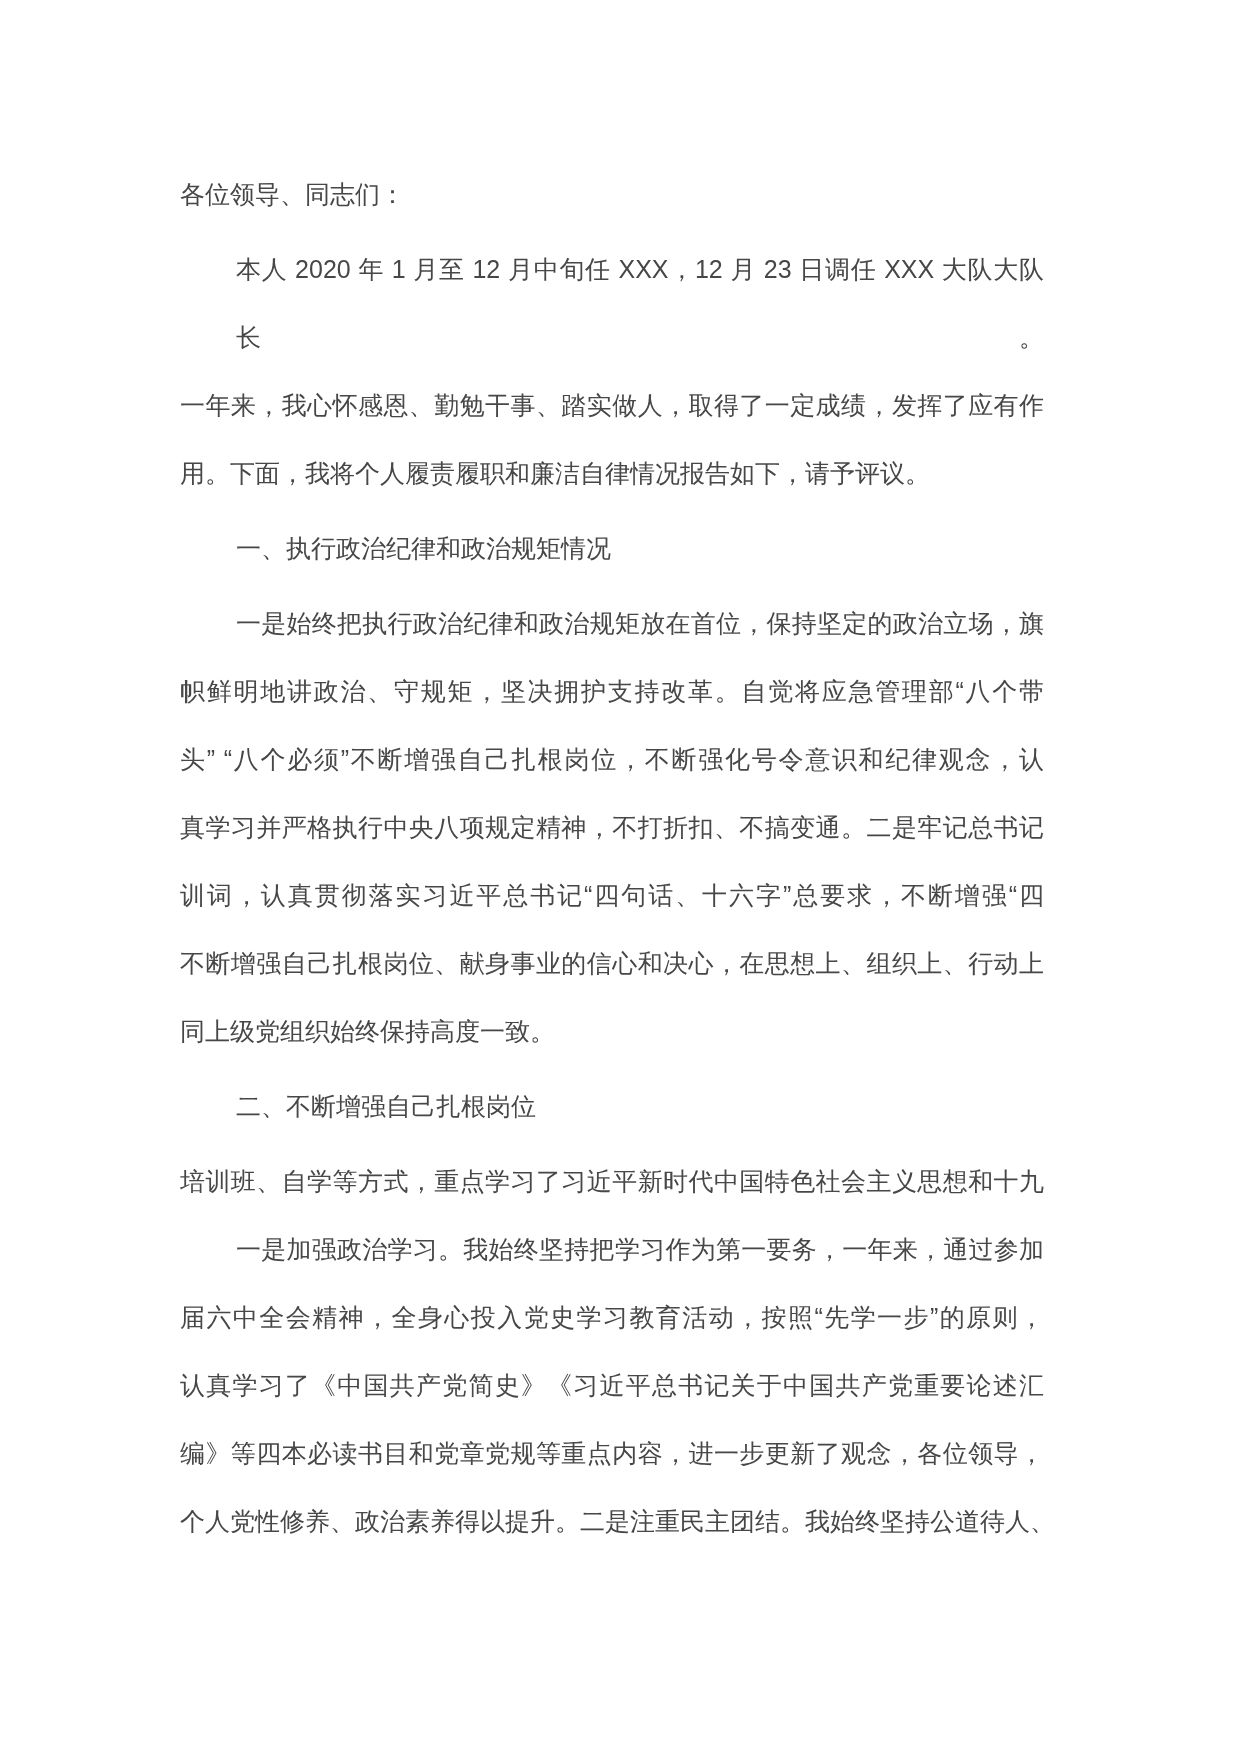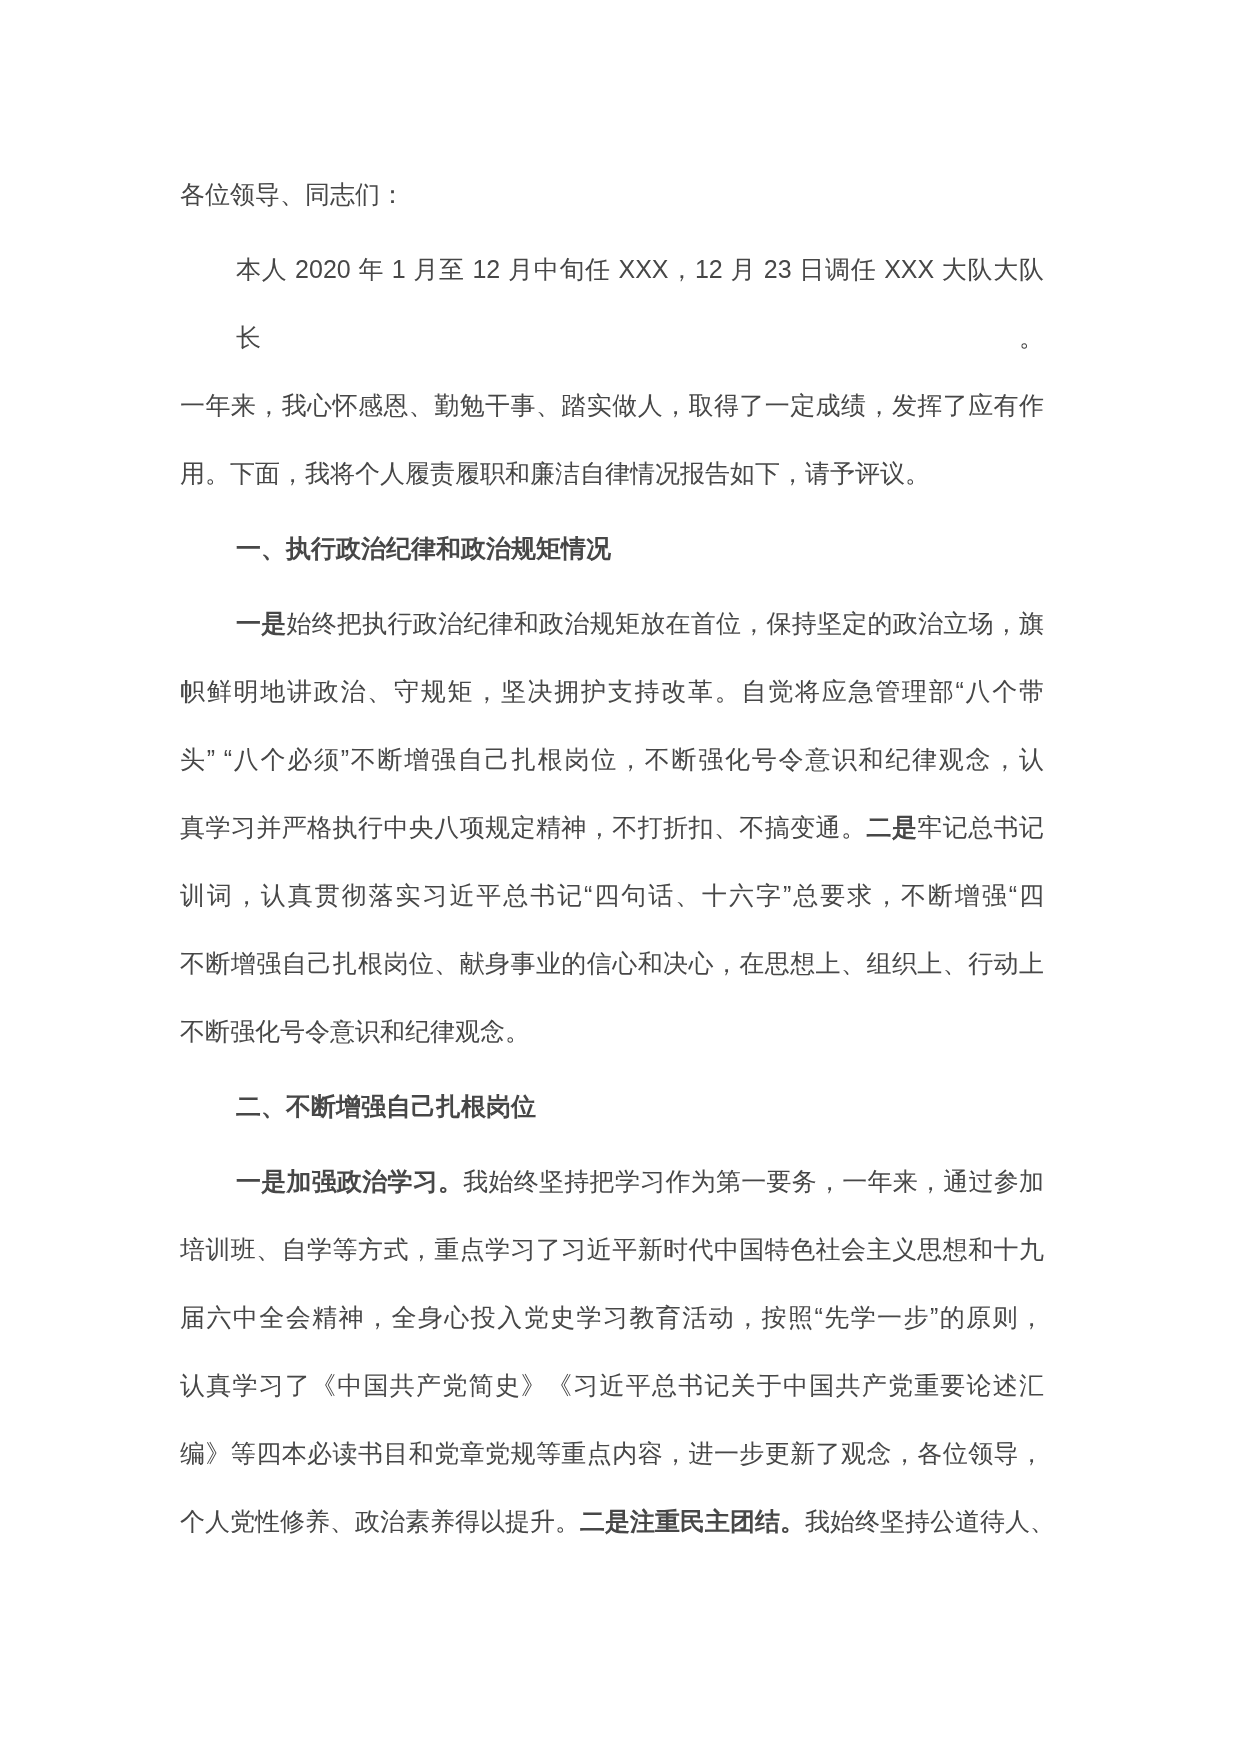--- a/index.html
+++ b/index.html
@@ -30,21 +30,21 @@
     white-space: nowrap;
   }
   .line.fill {
     white-space: normal;
     text-align-last: justify;
   }
   .line.indent {
     padding-left: 56px;
   }
   .b {
-    font-weight: 700;
+    font-weight: 400;
   }
   .heading .line {
     font-weight: 700;
   }
 </style>
 </head>
 <body>
 
 <div class="page">
   <div id="doc" class="doc">
@@ -59,27 +59,27 @@
       <div class="block heading">
         <div class="line indent"><span class="b">一、执行政治纪律和政治规矩情况</span></div>
       </div>
       <div class="block paragraph">
         <div class="line indent fill"><span class="b">一是</span><span class="r">始终把执行政治纪律和政治规矩放在首位，保持坚定的政治立场，旗</span></div>
         <div class="line fill"><span class="r">帜鲜明地讲政治、守规矩，坚决拥护支持改革。自觉将应急管理部“八个带</span></div>
         <div class="line fill"><span class="r">头” “八个必须”不断增强自己扎根岗位，不断强化号令意识和纪律观念，认</span></div>
         <div class="line fill"><span class="r">真学习并严格执行中央八项规定精神，不打折扣、不搞变通。</span><span class="b">二是</span><span class="r">牢记总书记</span></div>
         <div class="line fill"><span class="r">训词，认真贯彻落实习近平总书记“四句话、十六字”总要求，不断增强“四</span></div>
         <div class="line fill"><span class="r">不断增强自己扎根岗位、献身事业的信心和决心，在思想上、组织上、行动上</span></div>
-        <div class="line"><span class="r">不断强化号令意识和纪律观念。</span></div>
+        <div class="line"><span class="r">同上级党组织始终保持高度一致。</span></div>
       </div>
       <div class="block heading">
         <div class="line indent"><span class="b">二、不断增强自己扎根岗位</span></div>
       </div>
       <div class="block paragraph">
+        <div class="line fill"><span class="r">培训班、自学等方式，重点学习了习近平新时代中国特色社会主义思想和十九</span></div>
         <div class="line indent fill"><span class="b">一是加强政治学习。</span><span class="r">我始终坚持把学习作为第一要务，一年来，通过参加</span></div>
-        <div class="line fill"><span class="r">培训班、自学等方式，重点学习了习近平新时代中国特色社会主义思想和十九</span></div>
         <div class="line fill"><span class="r">届六中全会精神，全身心投入党史学习教育活动，按照“先学一步”的原则，</span></div>
         <div class="line fill"><span class="r">认真学习了《中国共产党简史》《习近平总书记关于中国共产党重要论述汇</span></div>
         <div class="line fill"><span class="r">编》等四本必读书目和党章党规等重点内容，进一步更新了观念，各位领导，</span></div>
         <div class="line"><span class="r">个人党性修养、政治素养得以提升。</span><span class="b">二是注重民主团结。</span><span class="r">我始终坚持公道待人、</span></div>
       </div>
     </div>
 </div>
 
 </body></html>

